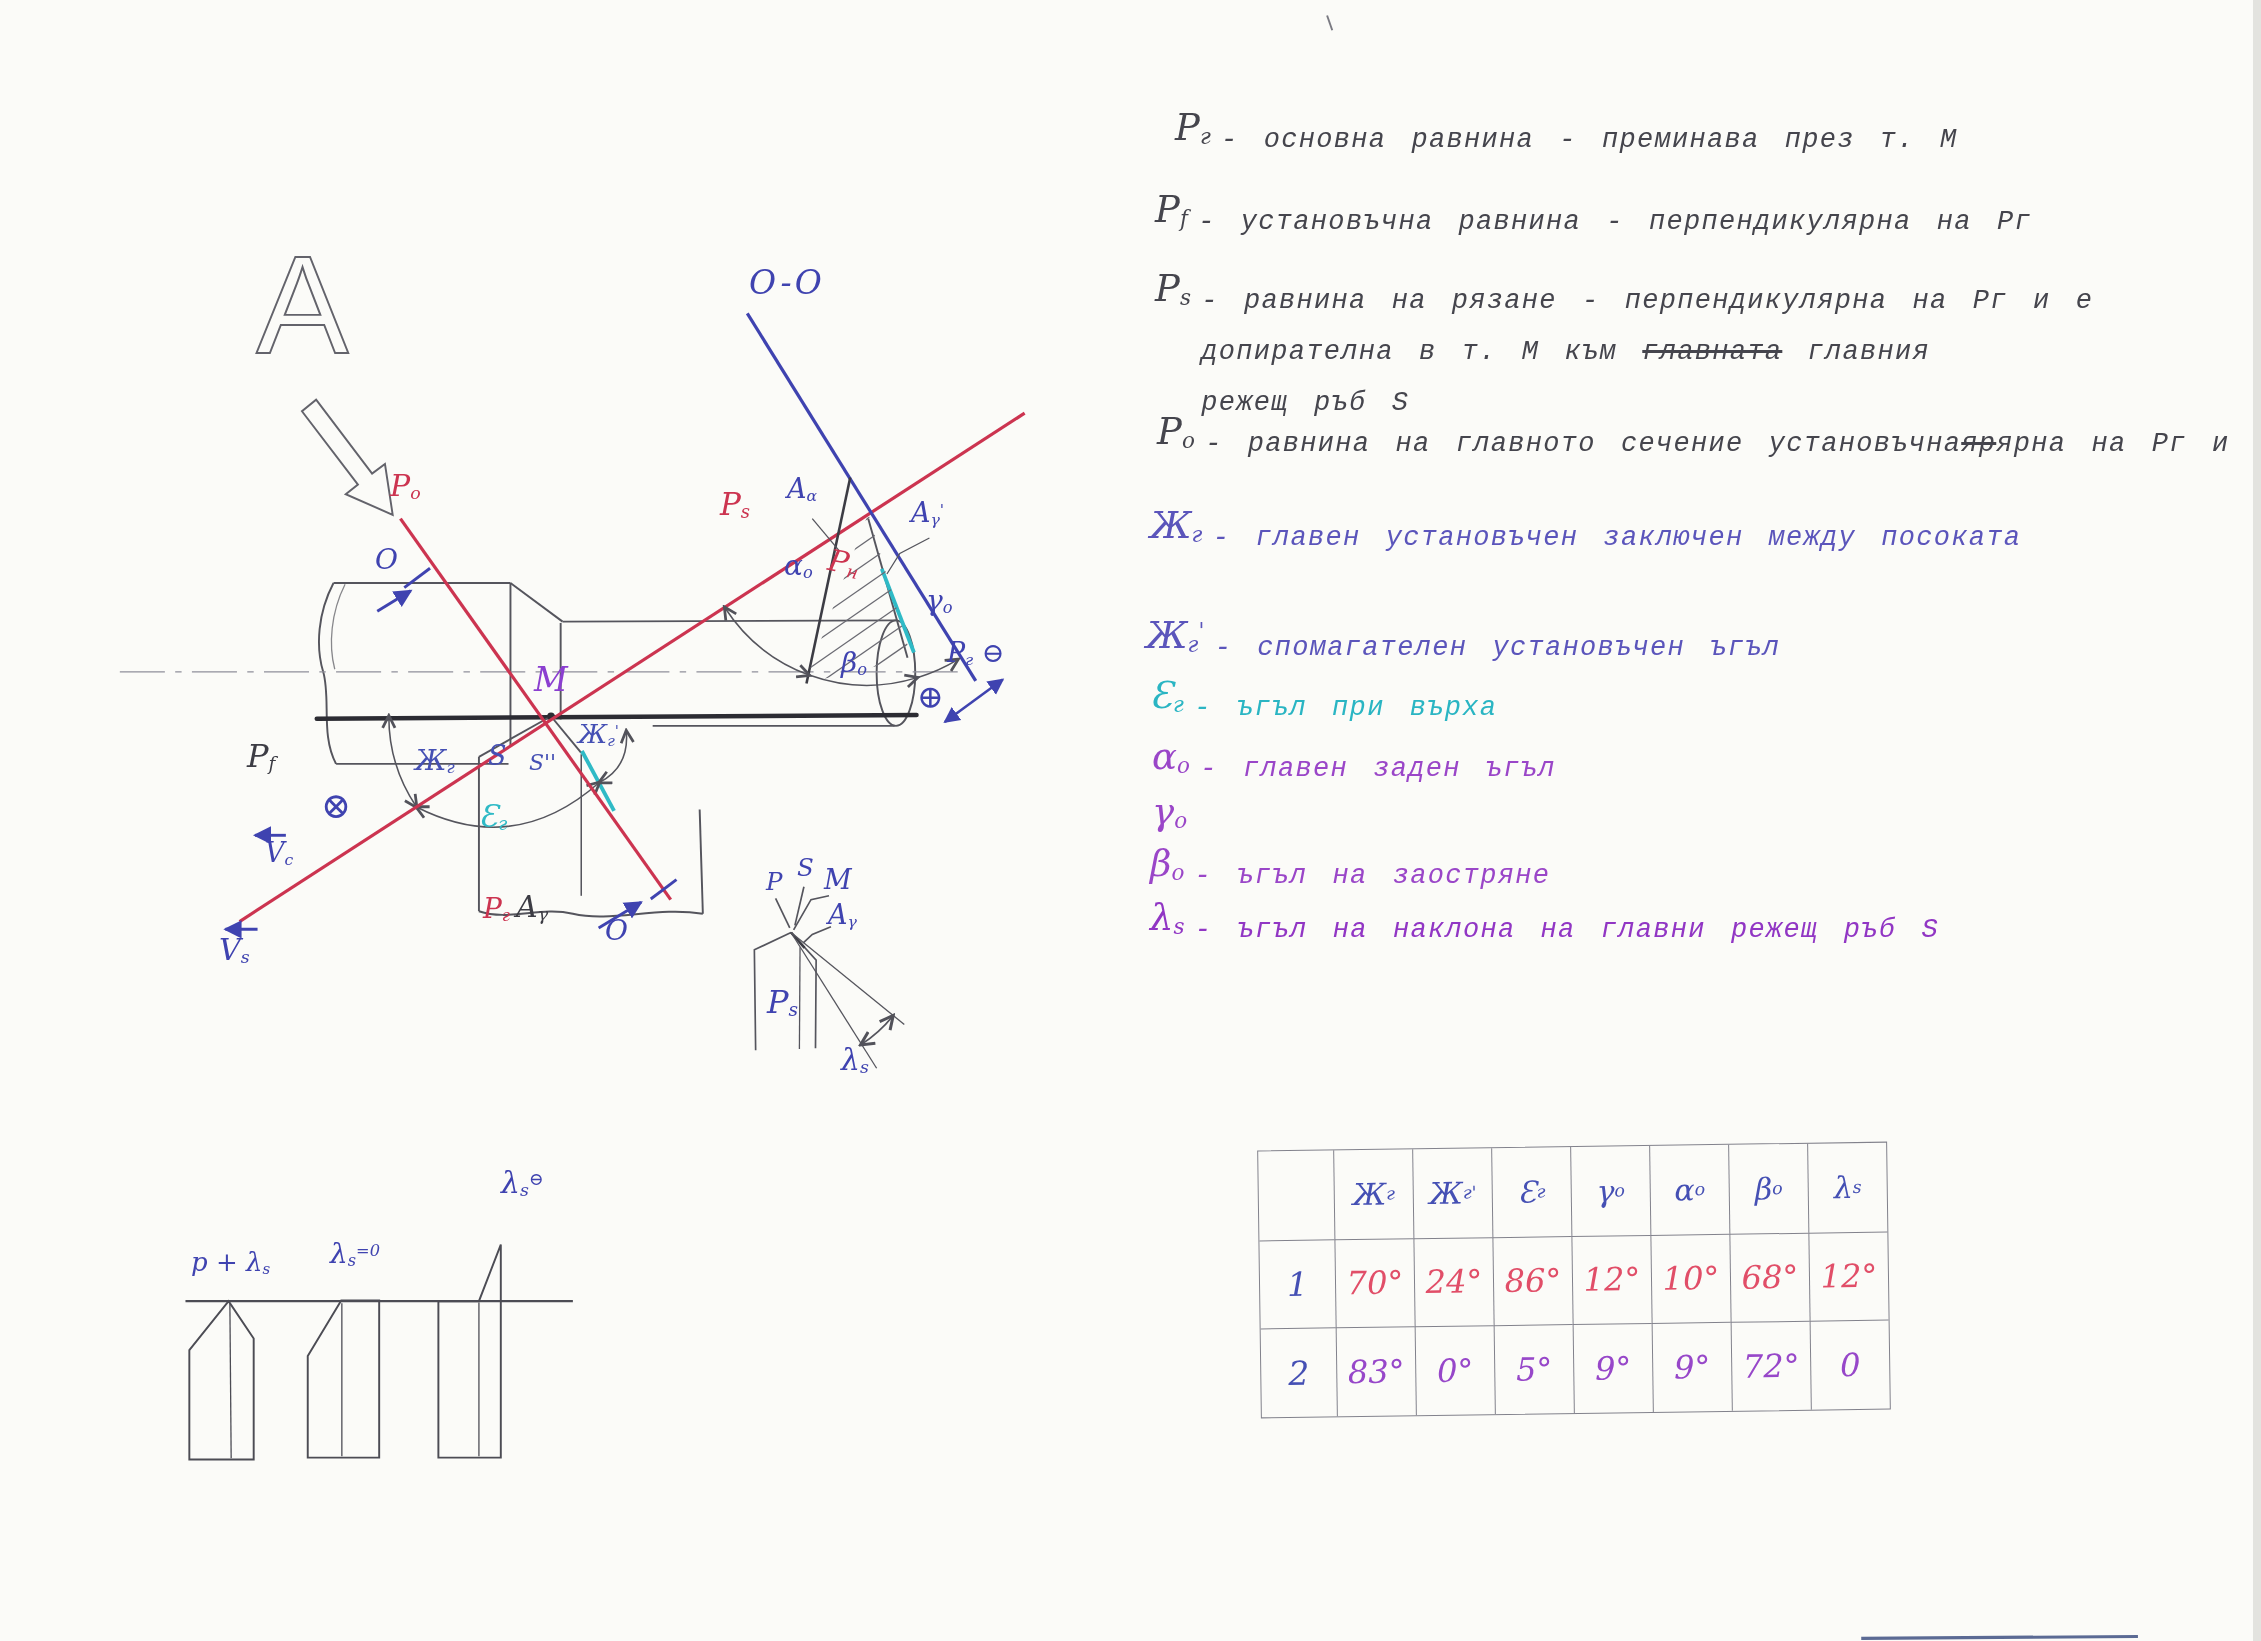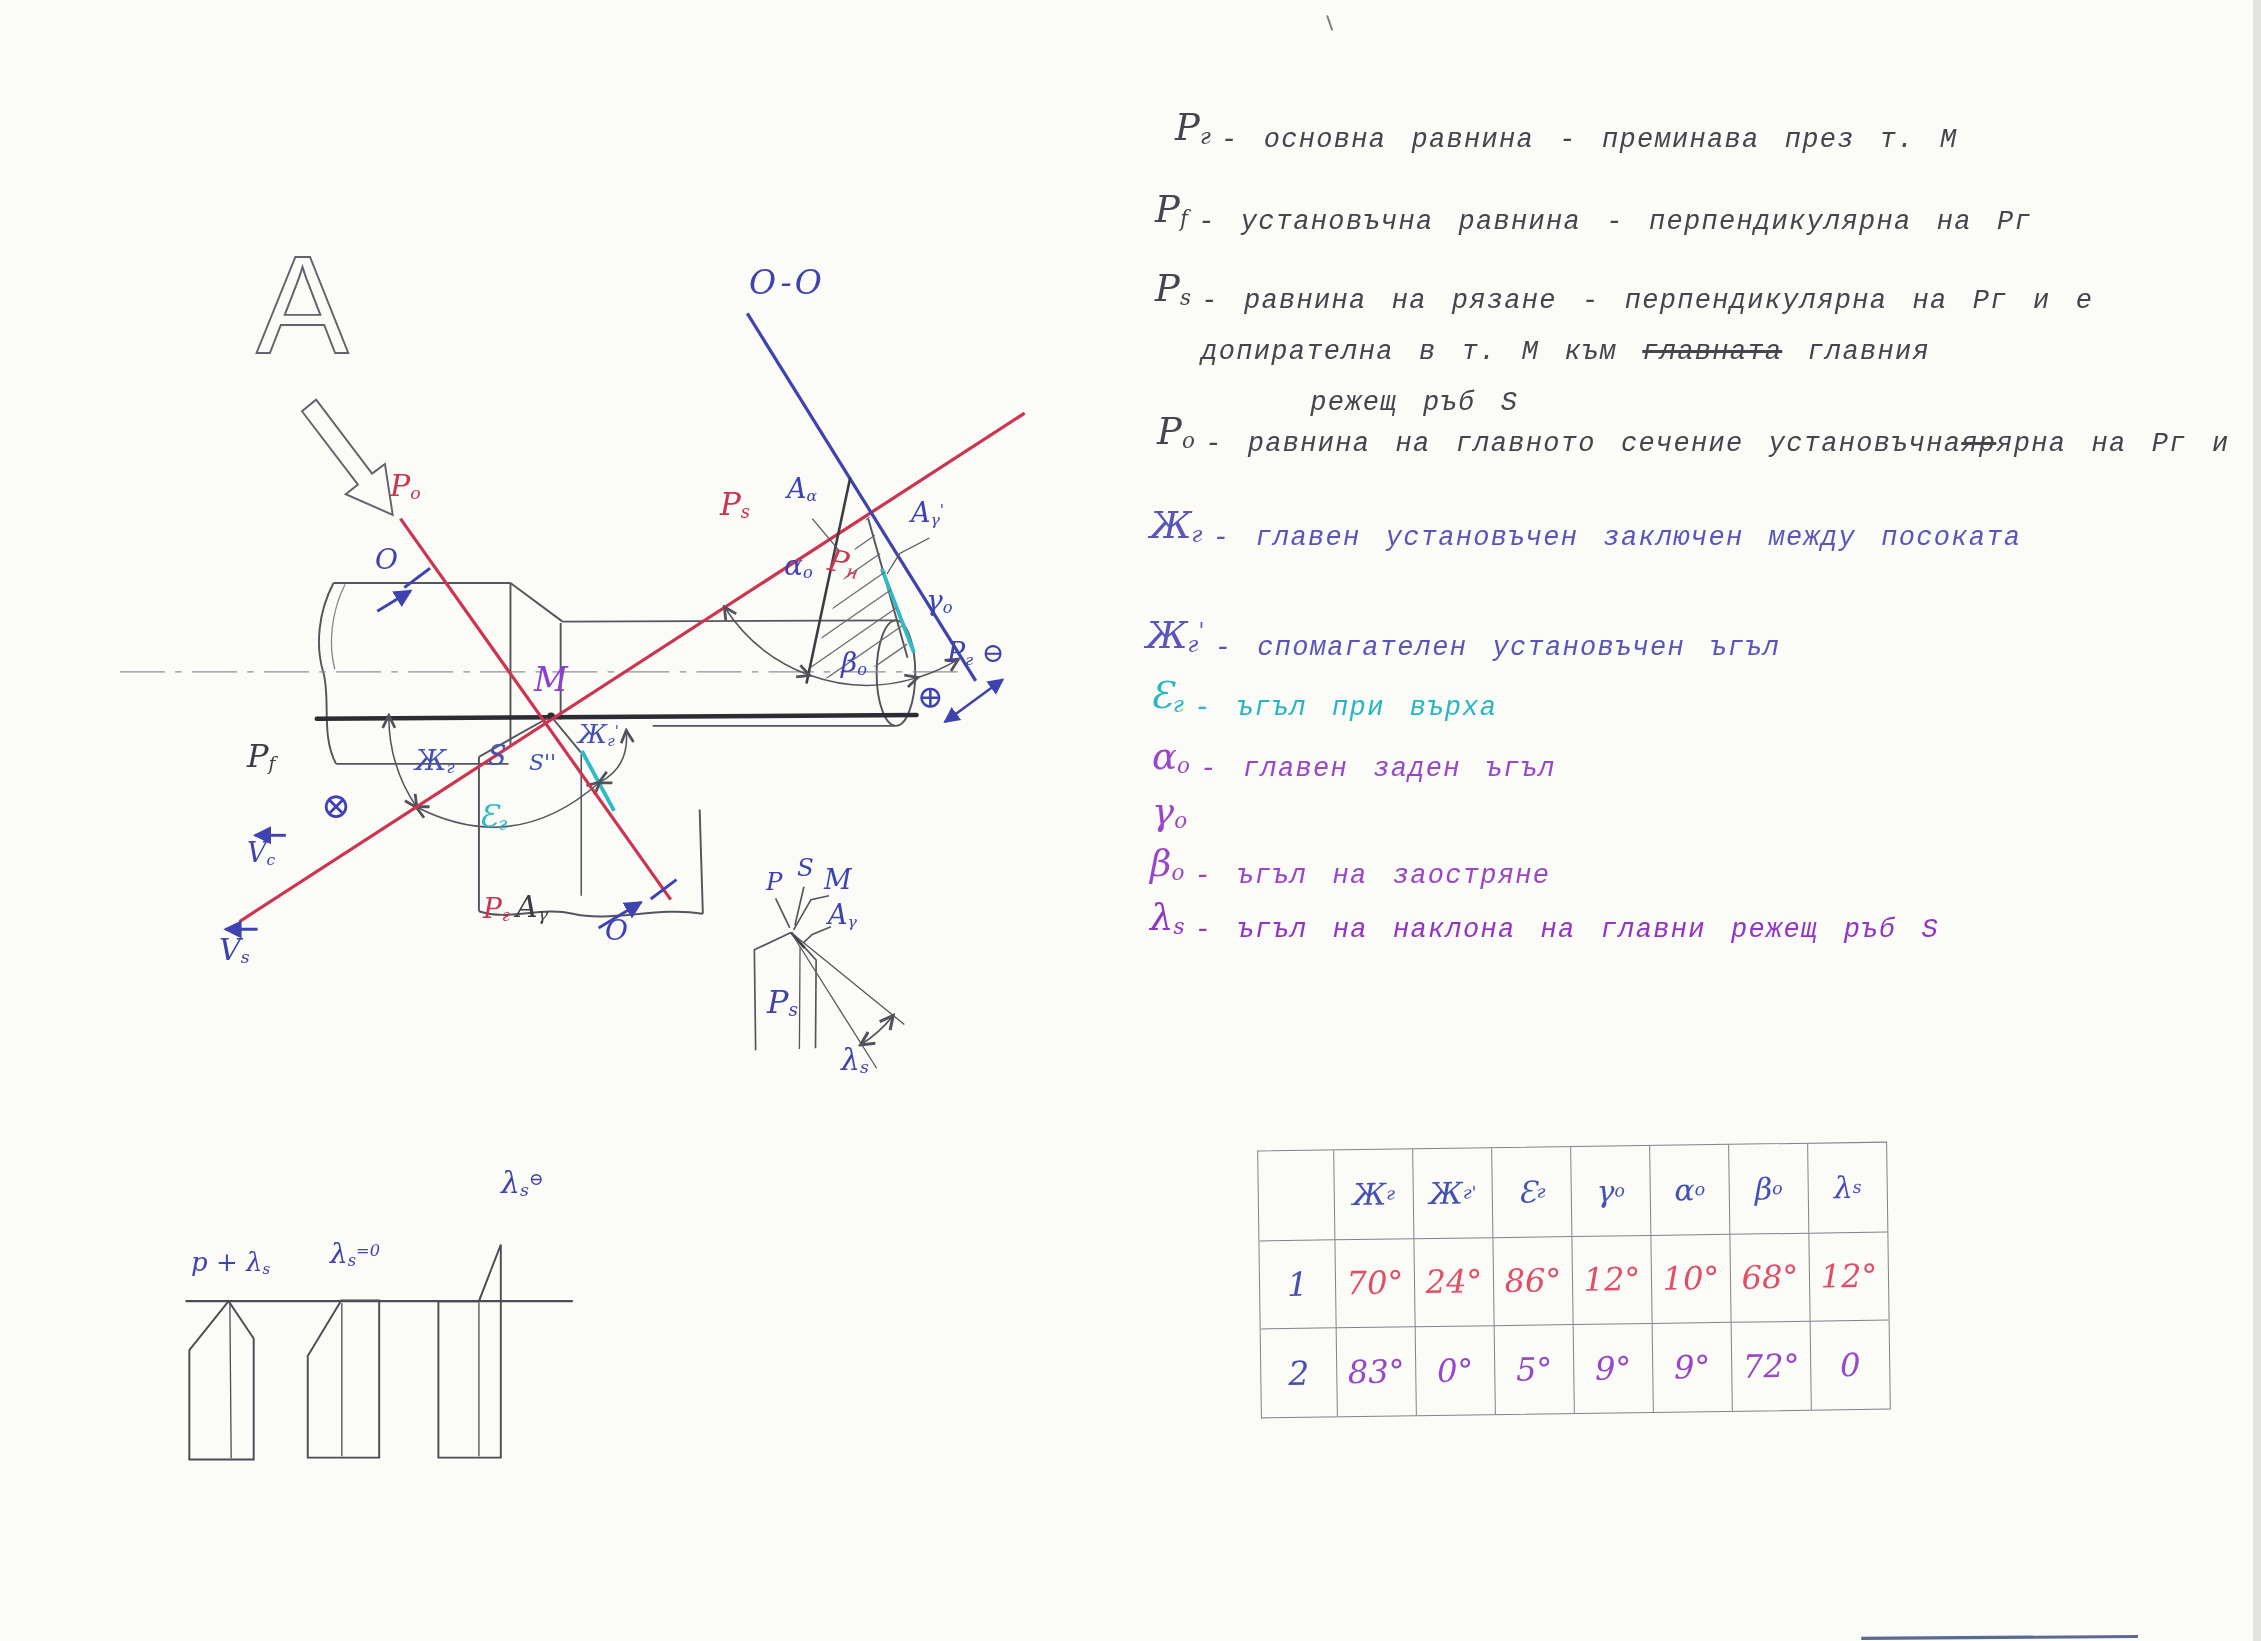--- a/index.html
+++ b/index.html
@@ -163,21 +163,21 @@
   <div class="cl" style="left:605px;top:917px;color:#3f43b0;font-size:28px">O</div>
   <div class="cl" style="left:534px;top:663px;color:#8b3fd0;font-size:33px">M</div>
   <div class="cl" style="left:247px;top:740px;color:#3c3c44;font-size:32px"><span>P</span><span class="sub">f</span></div>
   <div class="cl" style="left:720px;top:489px;color:#cc3450;font-size:31px"><span>P</span><span class="sub">s</span></div>
   <div class="cl" style="left:415px;top:747px;color:#4550b4;font-size:28px"><span>Ж</span><span class="sub">г</span></div>
   <div class="cl" style="left:488px;top:742px;color:#4550b4;font-size:27px">S</div>
   <div class="cl" style="left:529px;top:752px;color:#4550b4;font-size:22px">S''</div>
   <div class="cl" style="left:578px;top:721px;color:#4550b4;font-size:26px"><span>Ж</span><span class="sub">г</span><span class="sup">'</span></div>
   <div class="cl" style="left:479px;top:801px;color:#2fbac6;font-size:31px"><span>Ɛ</span><span class="sub">г</span></div>
   <div class="cl" style="left:321px;top:788px;color:#3f43b0;font-size:36px;font-style:normal">⊗</div>
-  <div class="cl" style="left:247px;top:839px;color:#3f43b0;font-size:27px"><span>V</span><span class="sub">c</span></div>
+  <div class="cl" style="left:265px;top:839px;color:#3f43b0;font-size:27px"><span>V</span><span class="sub">c</span></div>
   <div class="cl" style="left:219px;top:935px;color:#3f43b0;font-size:30px"><span>V</span><span class="sub">s</span></div>
   <div class="cl" style="left:483px;top:895px;color:#cc3450;font-size:28px"><span>P</span><span class="sub">г</span></div>
   <div class="cl" style="left:516px;top:892px;color:#3c3c44;font-size:30px"><span>A</span><span class="sub">γ</span></div>
 
   <div class="cl" style="left:749px;top:266px;color:#3f43b0;font-size:33px;letter-spacing:3.2px">O-O</div>
   <div class="cl" style="left:787px;top:475px;color:#3f43b0;font-size:27px"><span>A</span><span class="sub">α</span></div>
   <div class="cl" style="left:911px;top:499px;color:#3f43b0;font-size:27px"><span>A</span><span class="sub">γ</span><span class="sup">'</span></div>
   <div class="cl" style="left:828px;top:548px;color:#cc3450;font-size:30px;transform:rotate(12deg)"><span>P</span><span class="sub">н</span></div>
   <div class="cl" style="left:784px;top:552px;color:#3f43b0;font-size:28px"><span>α</span><span class="sub">o</span></div>
   <div class="cl" style="left:841px;top:649px;color:#3f43b0;font-size:28px"><span>β</span><span class="sub">o</span></div>
@@ -206,21 +206,21 @@
     <div class="dsym"><span>P</span><span class="sub">f</span></div>
     <div class="dlines">
         <div class="dline"><span>- установъчна  равнина  -  перпендикулярна  на  Pг</span></div>
       </div>
   </div>
   <div class="def" style="left:1155px;top:270px;color:#45454d">
     <div class="dsym"><span>P</span><span class="sub">s</span></div>
     <div class="dlines">
       <div class="dline"><span>-  равнина  на  рязане  -  перпендикулярна  на  Pг  и е</span></div>
       <div class="dline" style="margin-left:0"><span>допирателна  в  т. М  към  </span><span class="struck">главната</span><span>  главния</span></div>
-      <div class="dline" style="margin-left:109px"><span>режещ  ръб  S</span></div>
+      <div class="dline" style=""><span>режещ  ръб  S</span></div>
     </div>
   </div>
   <div class="def" style="left:1157px;top:413px;color:#45454d">
     <div class="dsym"><span>P</span><span class="sub">o</span></div>
     <div class="dlines">
         <div class="dline"><span>-  равнина  на  главното  сечение  установъчна</span><span class="struck">яр</span><span>ярна  на  Pг и Ps</span></div>
       </div>
   </div>
   <div class="def" style="left:1150px;top:507px;color:#5b55bb">
     <div class="dsym"><span>Ж</span><span class="sub">г</span></div>

